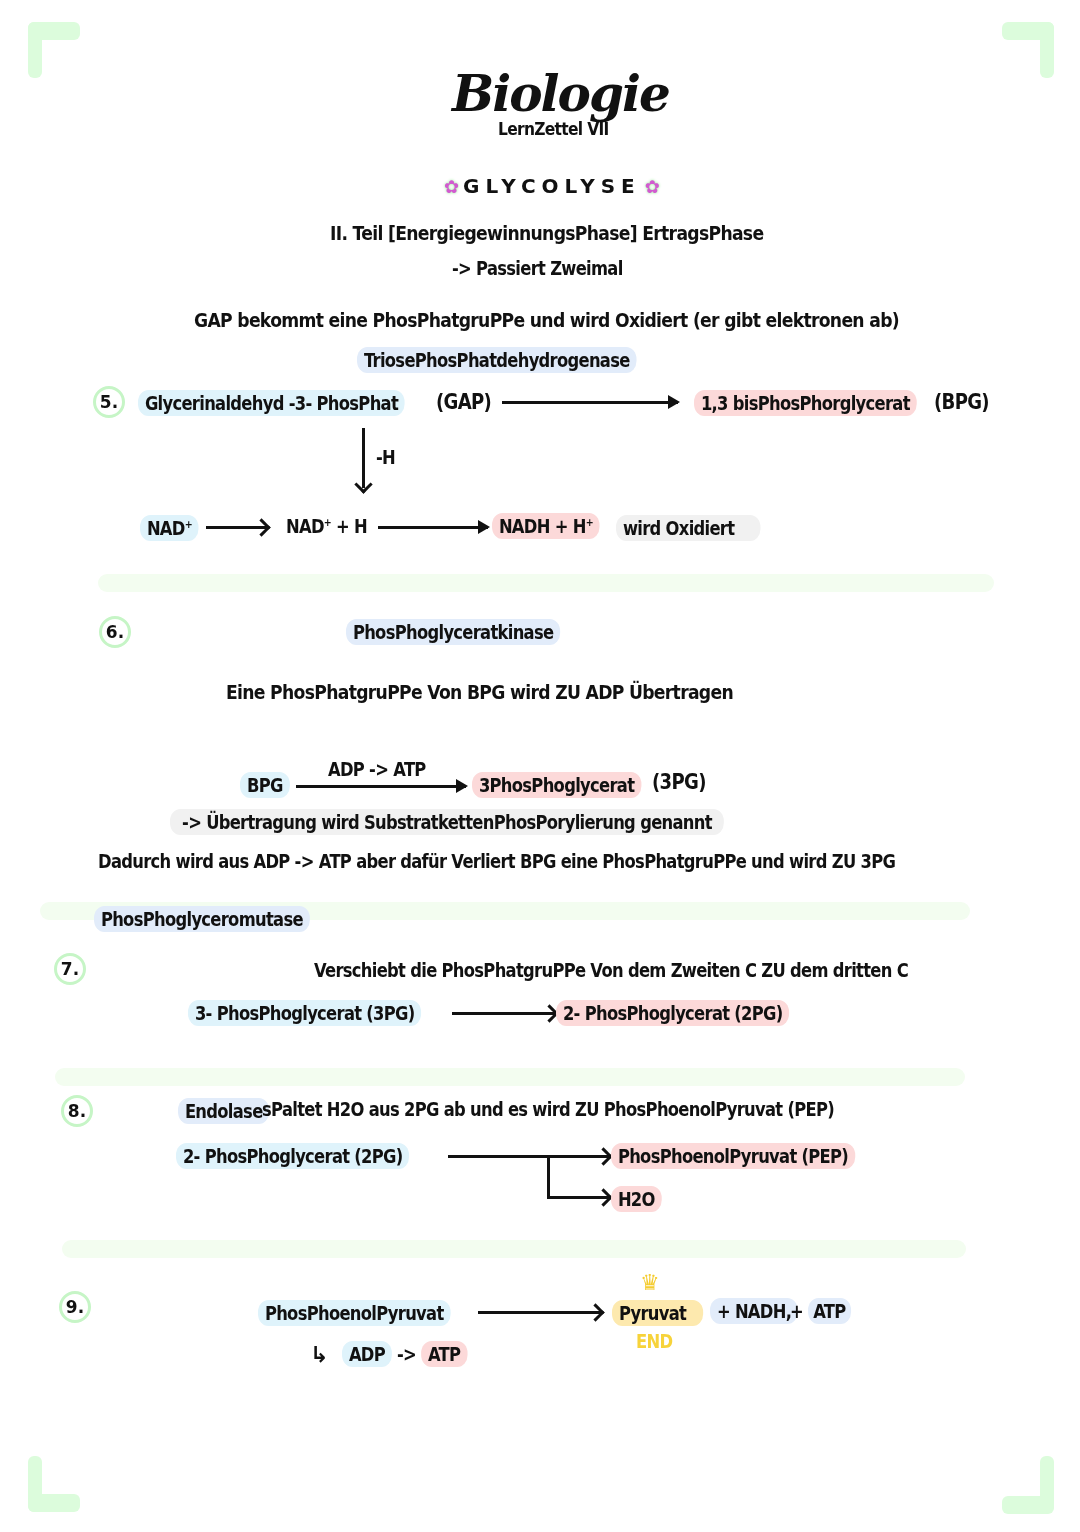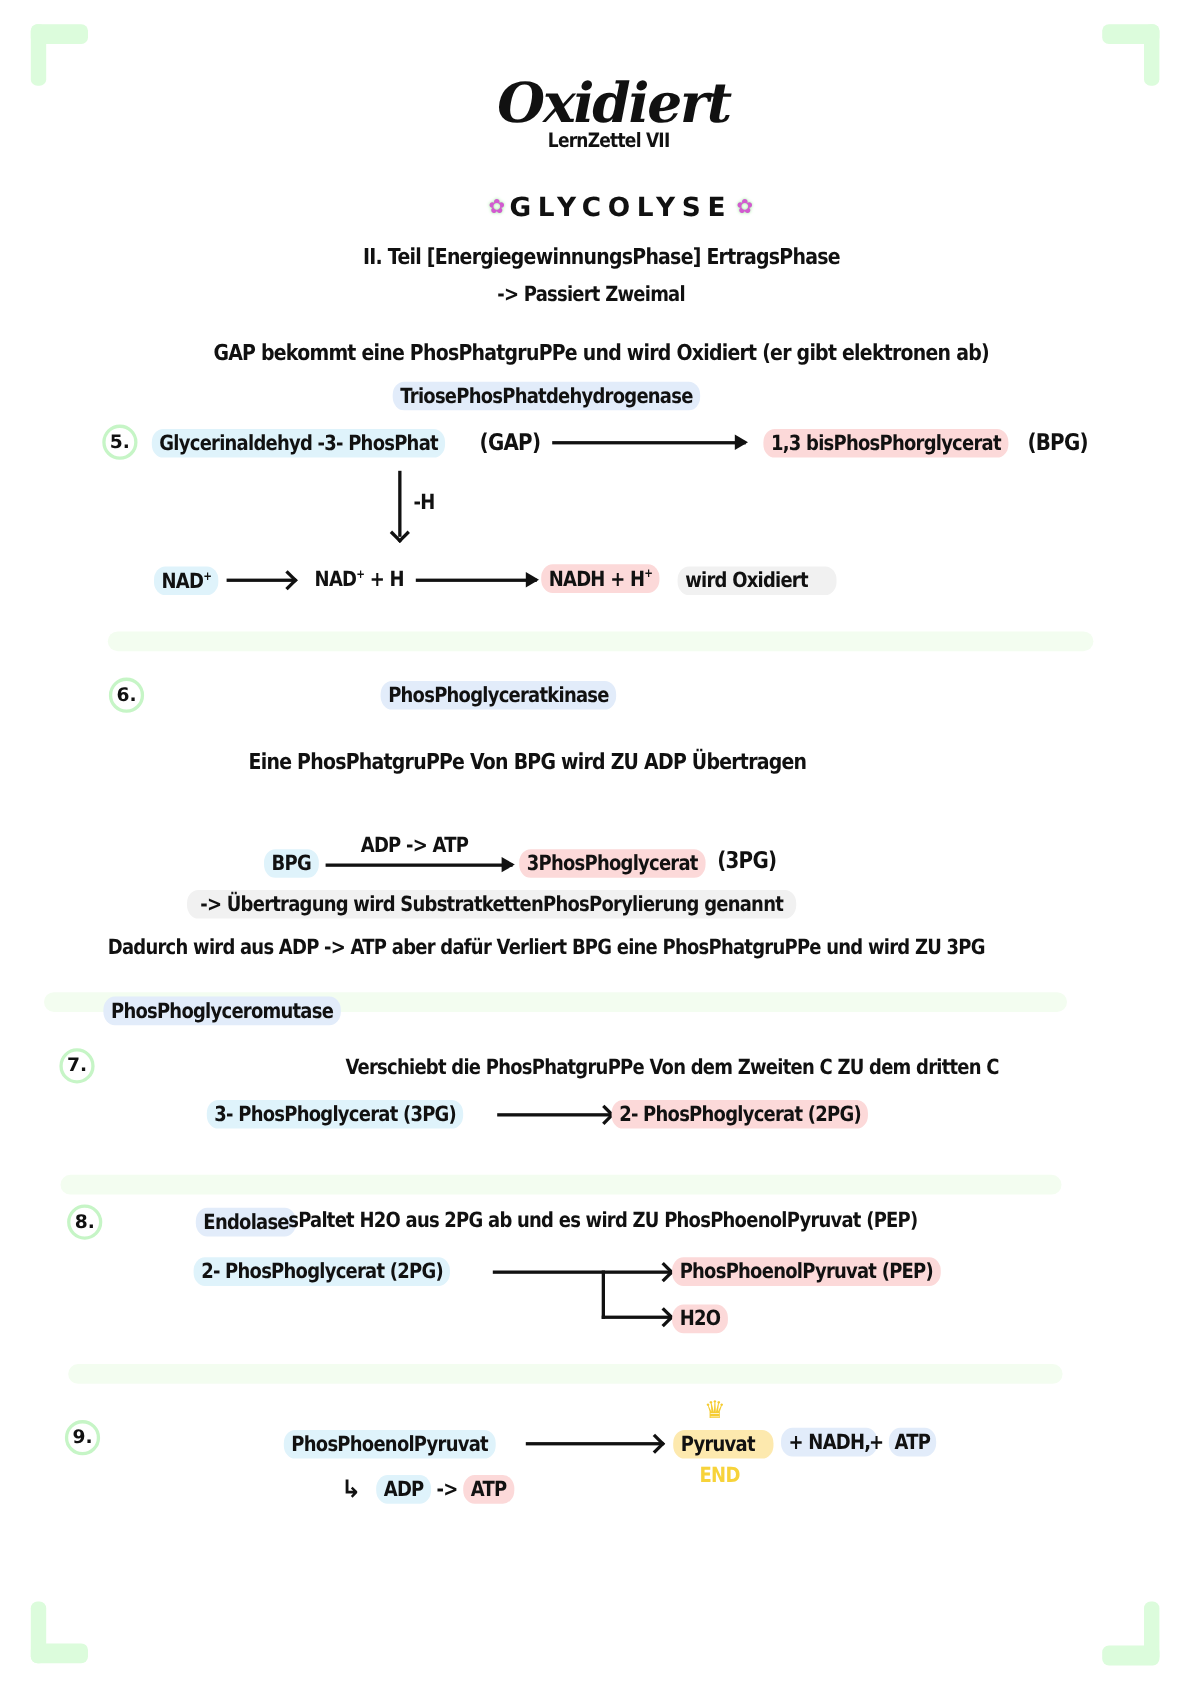--- a/index.html
+++ b/index.html
@@ -13,36 +13,36 @@
   .pink { background: #fcd9d9; }
   .gray { background: #f1f1f1; }
   .yellow { background: #fde9ae; }
   .corner { position: absolute; background: #dcfcdc; border-radius: 6px; }
   .divider { position: absolute; height: 18px; background: #f3fdf0; border-radius: 9px; }
   .num { position: absolute; width: 32px; height: 32px; border: 3px solid #c6f5c6; border-radius: 50%; display: flex; align-items: center; justify-content: center; font-weight: bold; font-size: 17px; font-family: "DejaVu Sans", sans-serif; background: #fff; }
   .arrow { position: absolute; height: 3px; background: #111; }
   .arrow::after { content: ""; position: absolute; right: -2px; top: -6px; border-left: 12px solid #111; border-top: 7.5px solid transparent; border-bottom: 7.5px solid transparent; }
   .arrow.open::after { border: none; width: 10px; height: 10px; border-top: 3px solid #111; border-right: 3px solid #111; transform: rotate(45deg); top: -5px; right: 0; }
   .title-script { font-family: "DejaVu Serif", serif; font-style: italic; font-weight: bold; font-size: 50px; letter-spacing: -2px; }
-  .spaced { letter-spacing: 6px; font-weight: bold; font-size: 24px; font-family: "DejaVu Sans", sans-serif; }
+  .spaced { letter-spacing: 6px; font-weight: bold; font-size: 20px; font-family: "DejaVu Sans", sans-serif; }
   sup { font-size: 11px; }
 </style>
 </head>
 <body>
 
 <div class="corner" style="left:28px;top:22px;width:14px;height:56px;"></div>
 <div class="corner" style="left:28px;top:22px;width:52px;height:18px;"></div>
 <div class="corner" style="left:1040px;top:22px;width:14px;height:56px;"></div>
 <div class="corner" style="left:1002px;top:22px;width:52px;height:18px;"></div>
 <div class="corner" style="left:28px;top:1456px;width:14px;height:56px;"></div>
 <div class="corner" style="left:28px;top:1494px;width:52px;height:18px;"></div>
 <div class="corner" style="left:1040px;top:1456px;width:14px;height:56px;"></div>
 <div class="corner" style="left:1002px;top:1496px;width:52px;height:18px;"></div>
 
-<div class="abs title-script" style="left:452px;top:64px;">Oxidiert</div>
+<div class="abs title-script" style="left:452px;top:64px;">Biologie</div>
 <div class="abs t" style="left:498px;top:118px;font-size:18px;">LernZettel VII</div>
 
 <div class="abs" style="left:444px;top:174px;display:flex;align-items:center;gap:4px;">
   <span style="color:#d25ad0;font-size:18px;text-shadow:0 0 3px #8ee68e;">✿</span>
   <span class="spaced">GLYCOLYSE</span>
   <span style="color:#d25ad0;font-size:18px;text-shadow:0 0 3px #8ee68e;">✿</span>
 </div>
 
 <div class="abs t" style="left:330px;top:221px;font-size:20px;">II. Teil [EnergiegewinnungsPhase] ErtragsPhase</div>
 <div class="abs t" style="left:452px;top:257px;">-&gt; Passiert Zweimal</div>

